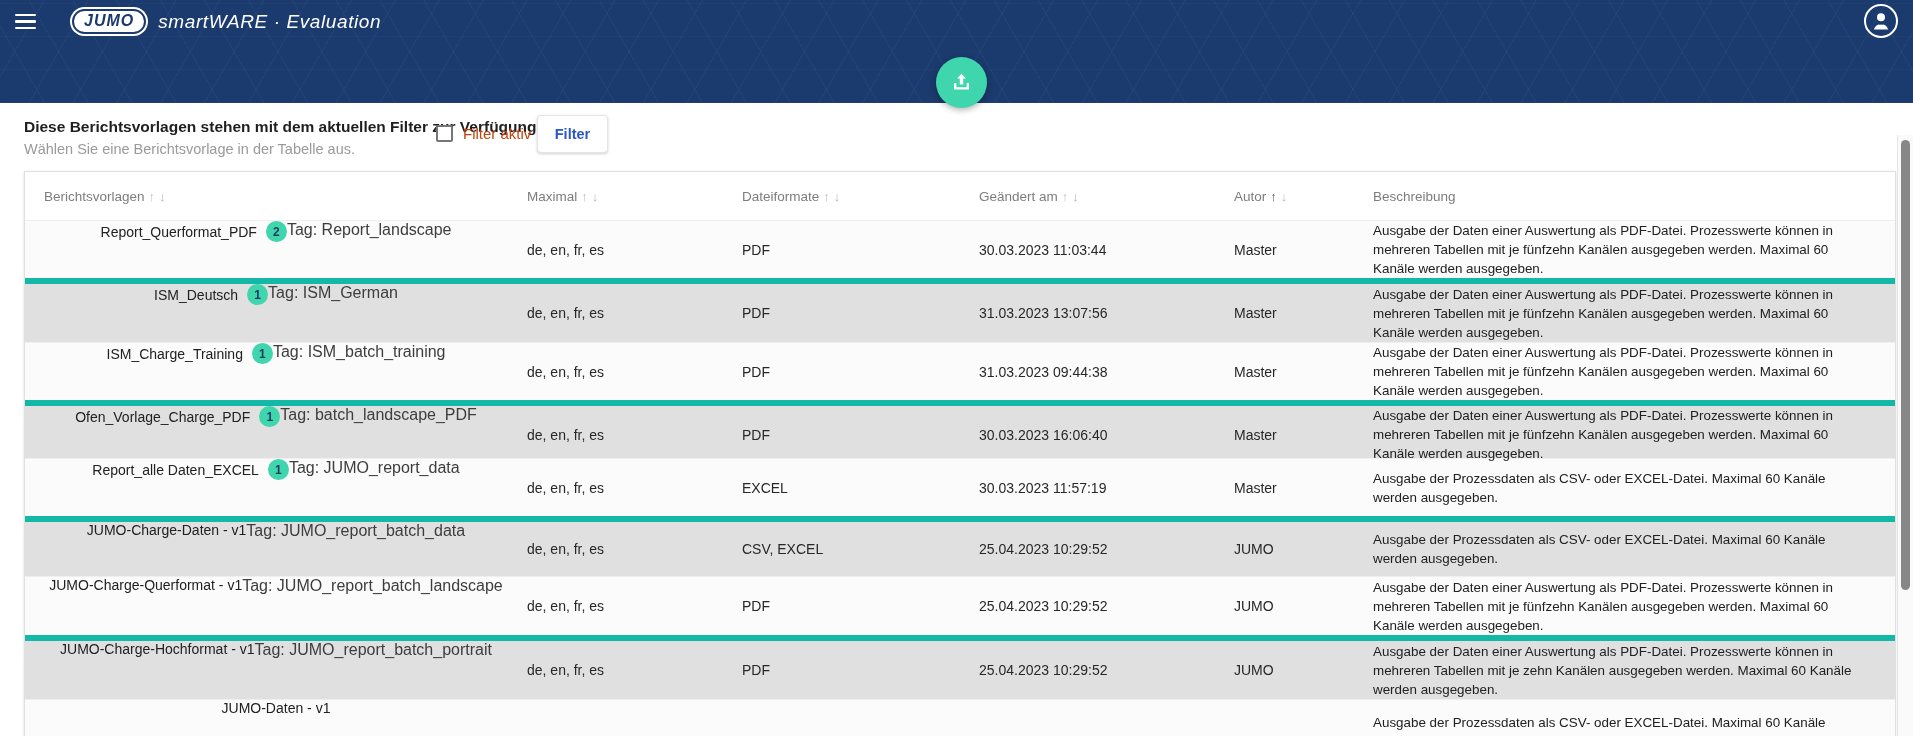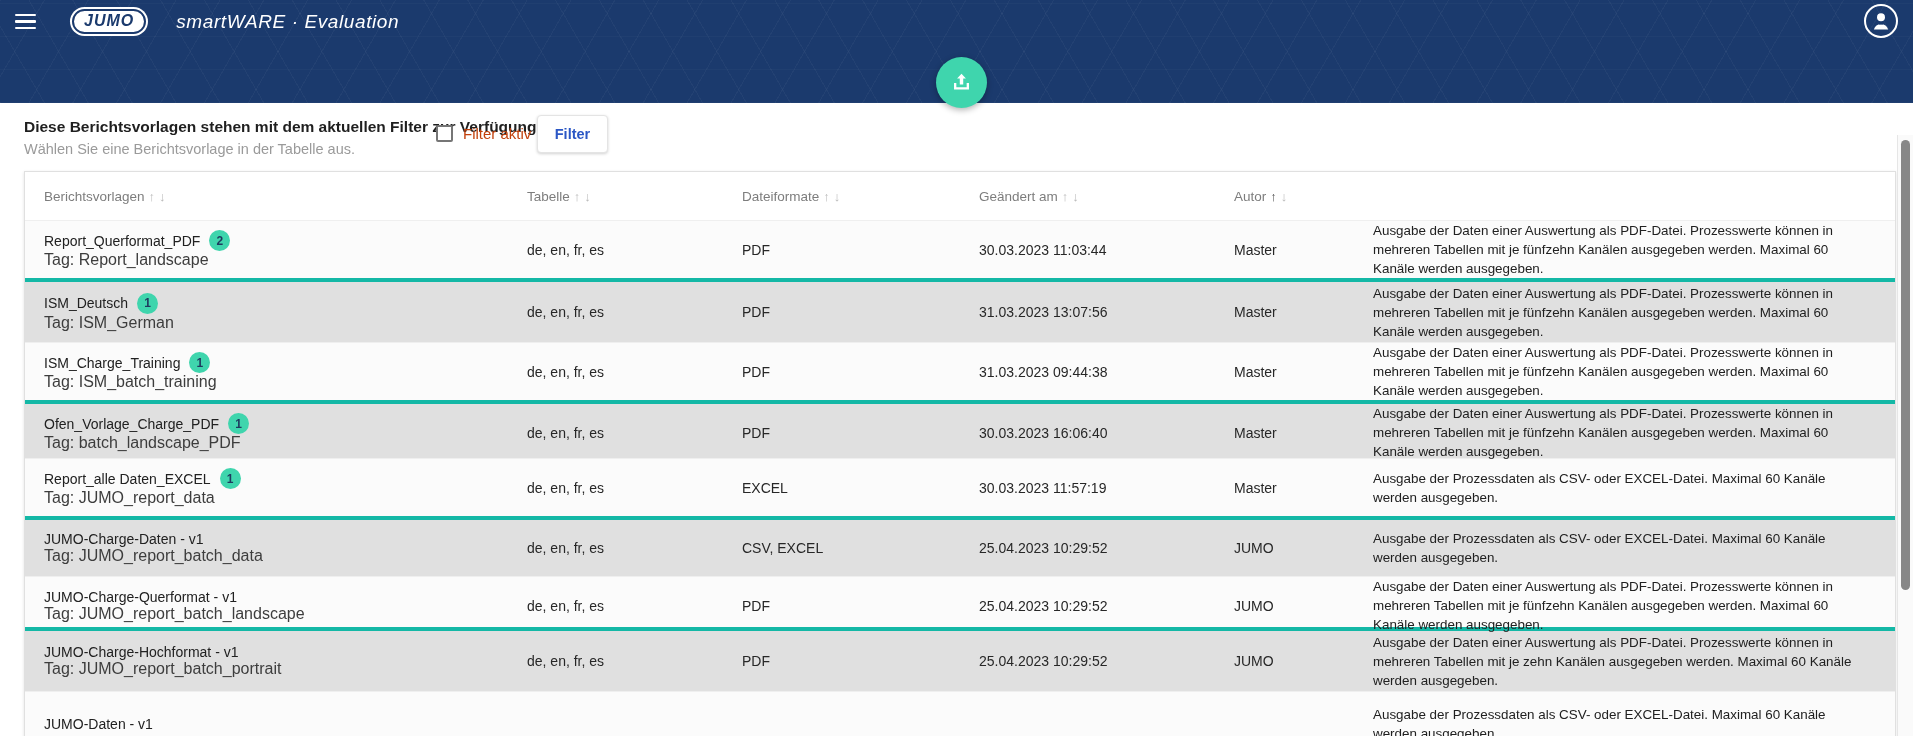--- a/index.html
+++ b/index.html
@@ -13,21 +13,21 @@
       repeating-linear-gradient(60deg, rgba(255,255,255,.035) 0 1px, transparent 1px 38px),
       repeating-linear-gradient(0deg, rgba(255,255,255,.022) 0 1px, transparent 1px 33px);
   }
   .topbar { position:absolute; left:0; top:0; width:100%; height:43px; display:flex; align-items:center; }
   .hamburger { width:26px; height:20px; margin-left:15px; display:flex; flex-direction:column;
     justify-content:center; gap:4px; cursor:pointer; }
   .hamburger span { display:block; width:21px; height:2.6px; background:#fff; border-radius:1px; }
   .logo-pill { margin-left:31px; background:#fff; border:2.5px solid #1b3a6d; border-radius:14px;
     box-shadow:0 0 0 2px #fff; padding:1px 10px 2px 10px; }
   .logo-pill span { color:#1b3a6d; font-weight:bold; font-style:italic; font-size:16px; letter-spacing:1px; }
-  .apptitle { color:#fff; font-style:italic; font-size:19px; font-weight:500; letter-spacing:.6px; margin-left:30px; }
+  .apptitle { color:#fff; font-style:italic; font-size:19px; font-weight:500; letter-spacing:.6px; margin-left:12px; }
   .avatar { position:absolute; right:15px; top:4px; width:34px; height:34px; border:2px solid #fff;
     border-radius:50%; display:flex; align-items:center; justify-content:center; cursor:pointer; }
 
   
   .breadcrumb { position:absolute; left:10px; top:66px; display:flex; gap:9px; align-items:center;
     font-size:13.5px; font-weight:600; color:#e3e9f4;margin-top:46px; }
   .breadcrumb .crumb { cursor:pointer; }
   .breadcrumb .crumb.last { color:#fff; font-weight:700; text-decoration:underline; }
   .breadcrumb .sep { color:#e3e9f4; font-weight:700; }
 
@@ -50,33 +50,33 @@
   
   .card { position:absolute; left:24px; top:171px; width:1872px; height:700px; background:#fff;
     border:1px solid #e0e0e0; box-shadow:0 1px 3px rgba(0,0,0,.12); }
   .trow { display:grid; grid-template-columns:483px 215px 237px 255px 139px 1fr; }
   .thead { height:48px; }
   .th { display:flex; align-items:center; padding-left:19px; font-size:13.5px; color:#7d7d7d; gap:3px; }
   .th .lbl { cursor:pointer; }
   .arr { color:#b9b9b9; font-size:13px; margin-left:1px; cursor:pointer; }
   .arr.active { color:#4a4a4a; }
   .row { border-top:1px solid #efefef; background:#fbfbfb; cursor:pointer; }
-  .row.alt { background:#e0e0e0; border-top:4px solid #14b8a6; }
+  .row.alt { background:#e0e0e0; border-top:6px solid #14b8a6; }
   .cell { display:flex; align-items:center; padding-left:19px; font-size:14px; color:#272727; }
-  .namecell { flex-direction:column; align-items:flex-start; justify-content:center; }
+  .namecell { flex-direction:row; align-items:flex-start; justify-content:center; }
   .nameline { display:flex; align-items:center; gap:9px; }
   .rname { font-size:14px; color:#212121; }
   .rtag { font-size:16px; color:#3d3d3d; }
   .badge { min-width:21px; height:21px; border-radius:50%; background:#3fd5ad; color:#1e3a5f;
     font-size:12px; font-weight:bold; display:flex; align-items:center; justify-content:center; }
   .desc { font-size:13.4px; line-height:19px; color:#212121; padding-right:26px; }
 
   
   .row:nth-of-type(2){height:64px}.row:nth-of-type(3){height:58px}.row:nth-of-type(4){height:58px}
-  .row:nth-of-type(5){height:58px}.row:nth-of-type(6){height:60px}.row:nth-of-type(7){height:51px}
+  .row:nth-of-type(5){height:58px}.row:nth-of-type(6){height:60px}.row:nth-of-type(7){height:59px}
   .row:nth-of-type(8){height:64px}.row:nth-of-type(9){height:64px}.row:nth-of-type(10){height:64px}
 
   
   .sbar { position:absolute; right:0; top:135px; width:16px; height:601px; background:#fafafa;
     border-left:1px solid #e6e6e6; }
   .sthumb { position:absolute; left:3px; top:5px; width:9px; height:450px; background:#878787;
     border-radius:5px; cursor:pointer; }
 </style>
 </head>
 <body>
@@ -128,21 +128,21 @@
 
 <div class="card">
   <div class="trow thead" id="thead">
   <div class="th">
     <span class="lbl">Berichtsvorlagen</span>
     <span class="arr up">↑</span>
     <span class="arr down">↓</span>
   </div>
 
   <div class="th">
-    <span class="lbl">Tabelle</span>
+    <span class="lbl">Maximal</span>
     <span class="arr up">↑</span>
     <span class="arr down">↓</span>
   </div>
 
   <div class="th">
     <span class="lbl">Dateiformate</span>
     <span class="arr up">↑</span>
     <span class="arr down">↓</span>
   </div>
 
@@ -151,20 +151,24 @@
     <span class="arr up">↑</span>
     <span class="arr down">↓</span>
   </div>
 
   <div class="th">
     <span class="lbl">Autor</span>
     <span class="arr up active">↑</span>
     <span class="arr down">↓</span>
   </div>
 
+  <div class="th">
+    <span class="lbl">Beschreibung</span>
+
+  </div>
 </div>
   <div id="tbody">
   <div class="trow row">
     <div class="cell namecell">
       <div class="nameline">
         <span class="rname">Report_Querformat_PDF</span>
         <span class="badge">2</span>
       </div>
       <span class="rtag">Tag: Report_landscape</span>
     </div>

